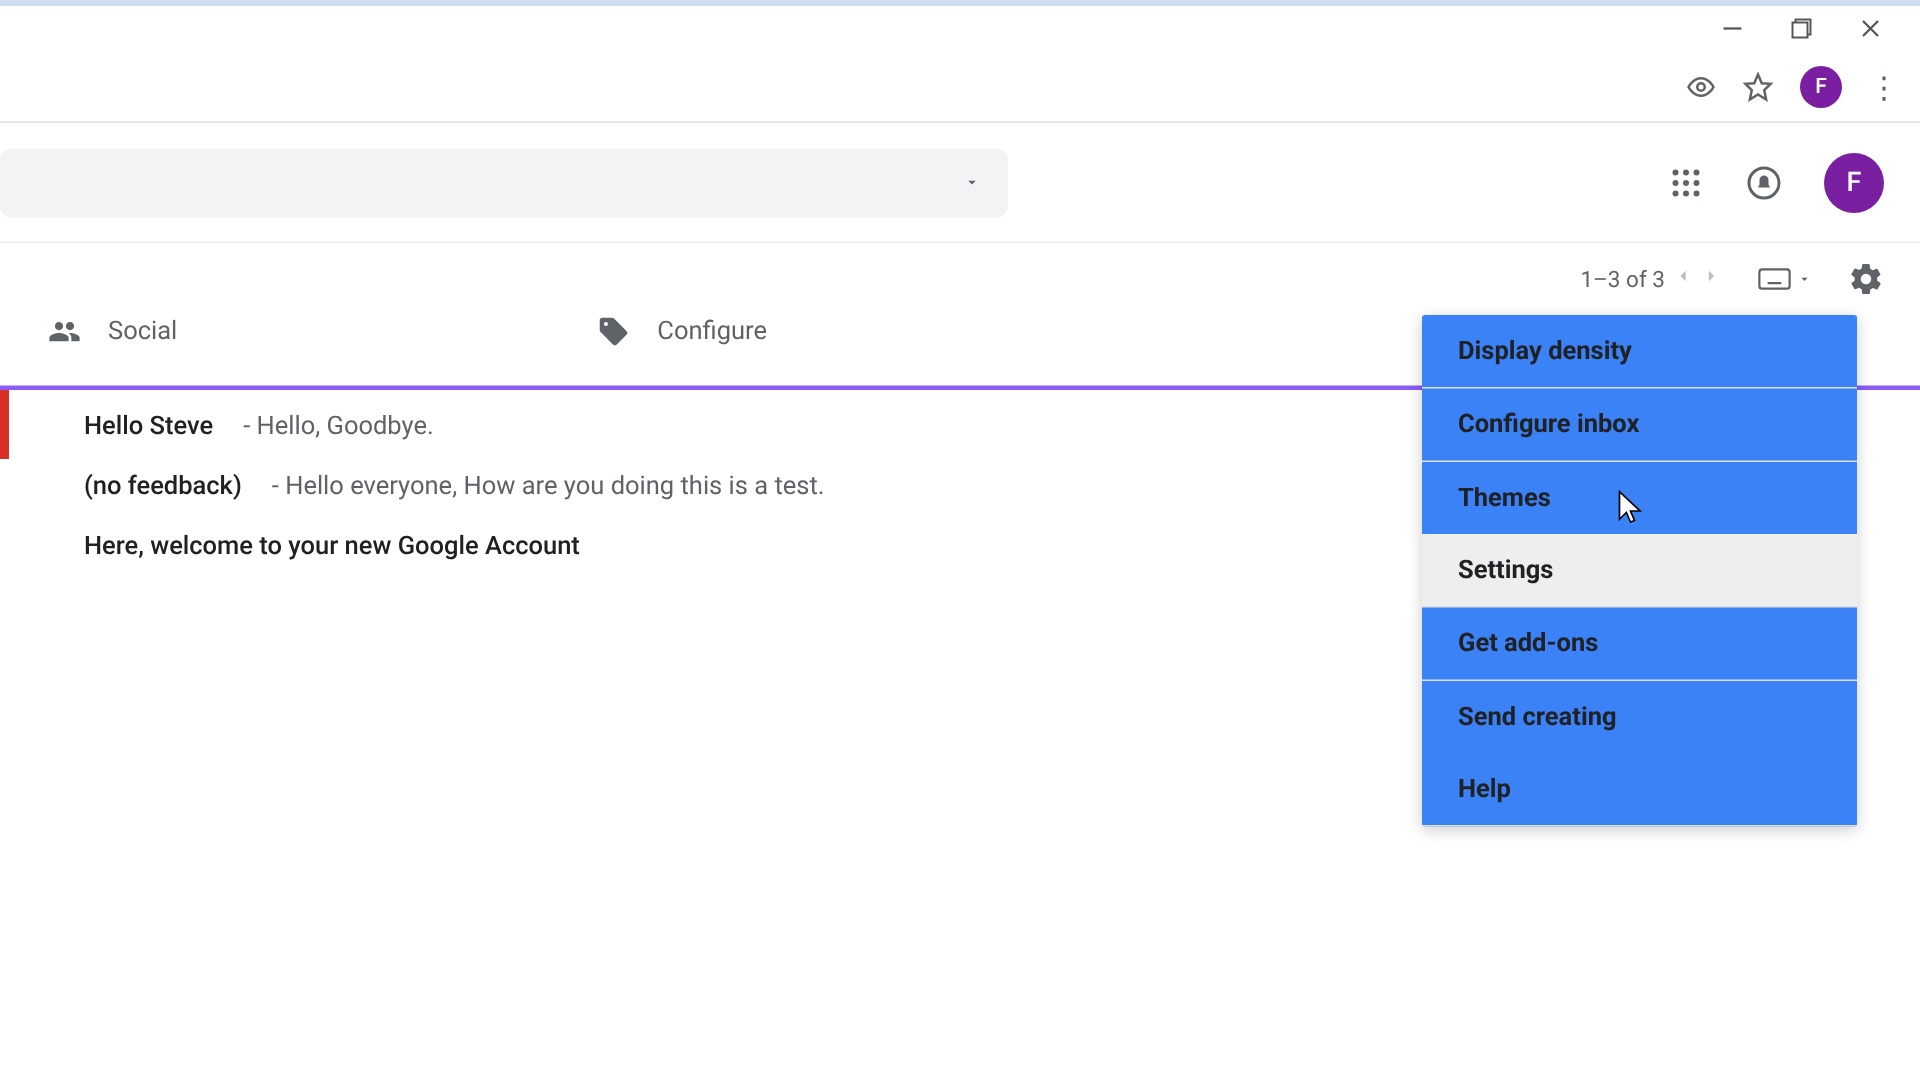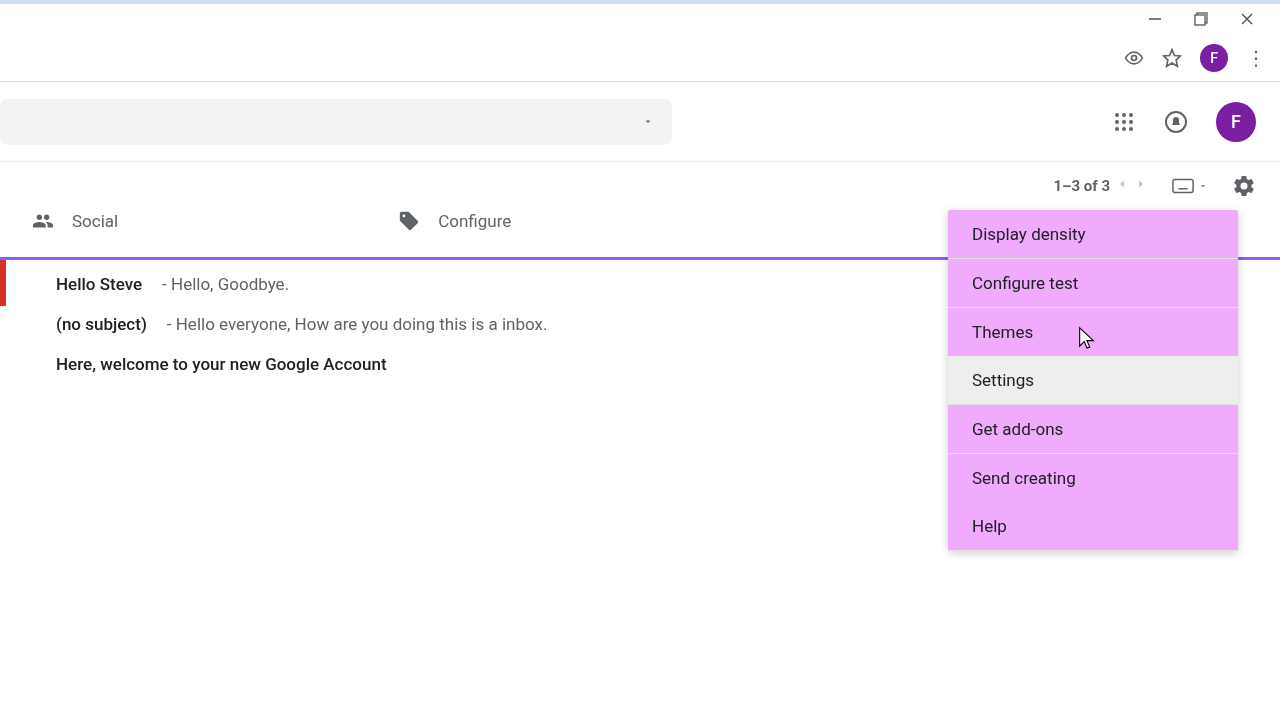--- a/index.html
+++ b/index.html
@@ -74,21 +74,21 @@
 .toolbar {
   height: 48px;
   display:flex;
   align-items:center;
   justify-content:flex-end;
   padding: 0 24px;
   gap: 24px;
   color:#5f6368;
   font-size:15px;
 }
-.pager { display:flex; align-items:center; gap:5px;font-weight:bold; }
+.pager { display:flex; align-items:center; gap:5px; }
 .pager .arrow { color:#bdbdbd; }
 .kbd-group { display:flex; align-items:center; gap:4px; }
 .gear { width:24px; height:24px; }
 
 .tabs {
   height: 50px;
   display:flex;
   align-items:flex-start;
   padding-left: 32px;
   gap: 280px;
@@ -113,25 +113,26 @@
   display:flex;
   gap:20px;
 }
 .msg .subj { color:#202124; font-weight:500; }
 
 .settings-menu {
   position:absolute;
   top: 210px;
   right: 42px;
   width: 290px;
-  background:#f0abfc;
+  background:#3b82f6;
   box-shadow: 0 2px 10px rgba(0,0,0,.2);
   border-radius: 2px;
   font-size:17px;
   color:#202124;
+  font-weight:bold;
 }
 .settings-menu .mi {
   padding: 14px 24px;
 }
 .settings-menu .mi.hover { background:#eeeeee; }
 .settings-menu .divider { border-top:1px solid #e0e0e0; }
 
 .cursor {
   position:absolute;
   top: 326px;
@@ -260,32 +261,32 @@
     <span>Configure</span>
   </div>
 </div>
 
 <div class="messages">
   <div class="msg">
     <span class="subj">Hello Steve</span>
     <span> - Hello, Goodbye.</span>
   </div>
   <div class="msg">
-    <span class="subj">(no subject)</span>
-    <span> - Hello everyone, How are you doing this is a inbox.</span>
+    <span class="subj">(no feedback)</span>
+    <span> - Hello everyone, How are you doing this is a test.</span>
   </div>
   <div class="msg">
     <span class="subj">Here, welcome to your new Google Account</span>
   </div>
 </div>
 
 <div class="settings-menu">
   <div class="mi">Display density</div>
   <div class="divider"></div>
-  <div class="mi">Configure test</div>
+  <div class="mi">Configure inbox</div>
   <div class="divider"></div>
   <div class="mi">Themes</div>
   <div class="mi hover">Settings</div>
   <div class="divider"></div>
   <div class="mi">Get add-ons</div>
   <div class="divider"></div>
   <div class="mi">Send creating</div>
   <div class="mi">Help</div>
   <div class="divider"></div>
 </div>

